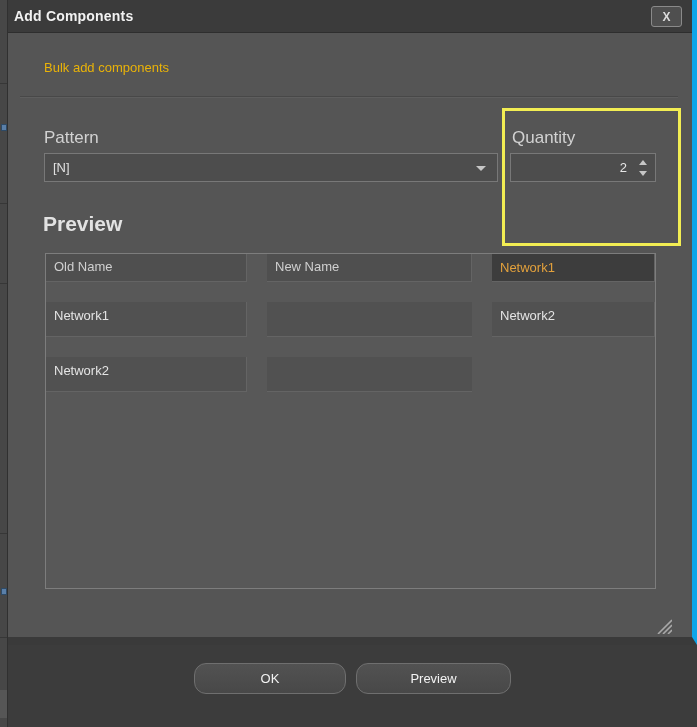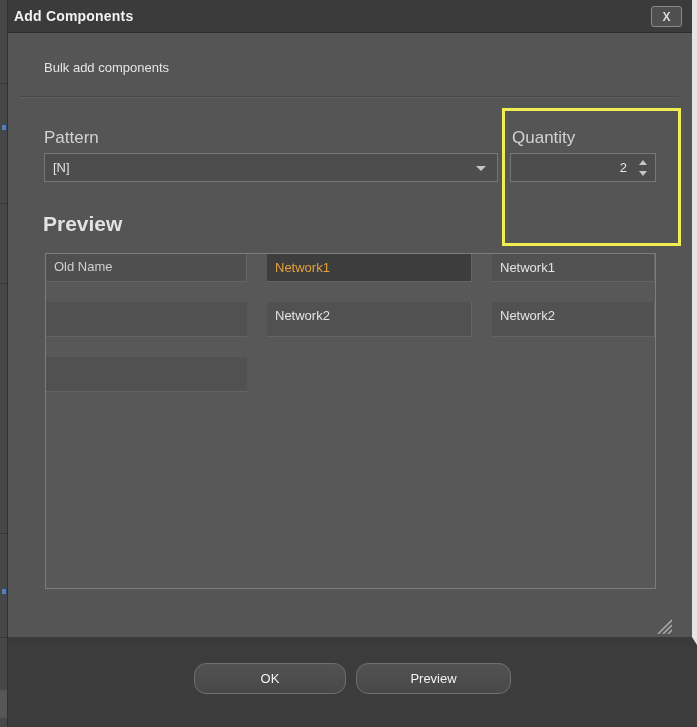--- a/index.html
+++ b/index.html
@@ -17,21 +17,21 @@
     border-right: 1px solid #303030;
   }
   .sliver-seg { position: absolute; left: 0; width: 7px; height: 1px; background: #373737; }
   .sliver-icon { position: absolute; left: 1px; width: 6px; height: 7px; background: #5a7fa8; border: 1px solid #2e4a66; }
   .sliver-light { position: absolute; left: 0; width: 7px; background: #565656; }
 
   
   .dialog {
     position: absolute; left: 8px; top: 0; width: 689px; height: 645px;
     background: #555555;
-    border-right: 5px solid #e5e5e5;
+    border-right: 5px solid #0ea5e9;
     border-bottom: 8px solid #3a3a3a;
   }
   .titlebar {
     position: absolute; left: 0; top: 0; right: 0; height: 33px;
     background: #3b3b3b;
     border-bottom: 1px solid #2e2e2e;
   }
   .titlebar .title {
     position: absolute; left: 6px; top: 8px;
     font-size: 14px; font-weight: 700; color: #f2f2f2;
@@ -46,21 +46,21 @@
   }
   .close-btn span {
     font-size: 12px; font-weight: 700; color: #dcdcdc; line-height: 1;
     text-transform: uppercase;
   }
 
   .body { position: absolute; left: 0; top: 34px; right: 0; bottom: 0; background: #555555; }
 
   .subtitle {
     position: absolute; left: 36px; top: 26px;
-    font-size: 13px; color: #e5e5e5;
+    font-size: 13px; color: #eab308;
   }
   .separator {
     position: absolute; left: 12px; right: 14px; top: 62px; height: 2px;
     border-top: 1px solid #484848;
     border-bottom: 1px solid #5e5e5e;
   }
 
   .field-label { font-size: 17px; color: #d2d2d2; }
   .pattern-label { position: absolute; left: 36px; top: 94px; }
   .quantity-label { position: absolute; left: 504px; top: 94px; }
@@ -199,20 +199,21 @@
         <span class="tri-down"></span>
       </div>
     </div>
 
     <div class="highlight-rect"></div>
 
     <div class="preview-heading">Preview</div>
 
     <div class="preview-table">
       <div class="cell header-cell">Old Name</div>
+      <div class="cell header-cell">New Name</div>
 
       <div class="cell row-cell selected">Network1</div>
       <div class="cell row-cell">Network1</div>
       <div class="cell row-cell last-col"></div>
 
       <div class="cell row-cell">Network2</div>
       <div class="cell row-cell">Network2</div>
       <div class="cell row-cell last-col"></div>
 
       <div class="table-filler"></div>

